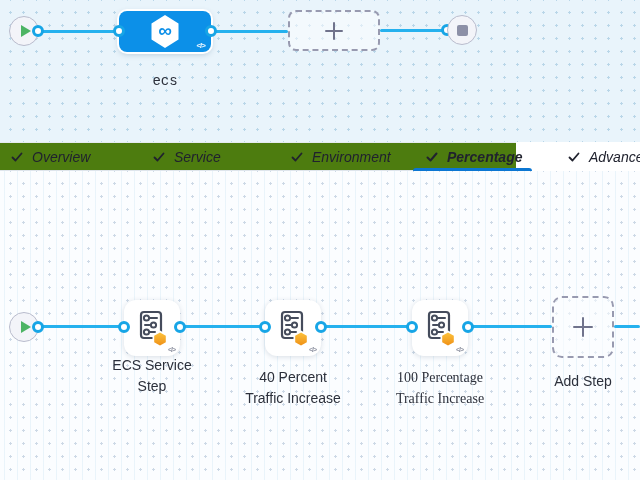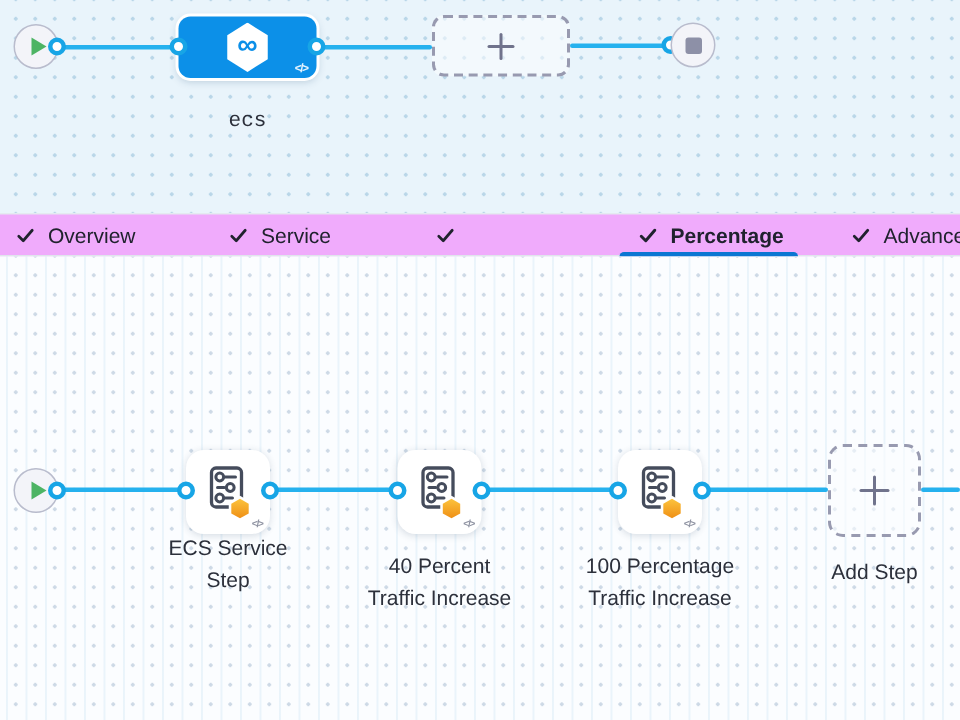--- a/index.html
+++ b/index.html
@@ -76,23 +76,23 @@
   }
 
   
   .node-label {
     position: absolute; text-align: center; font-size: 14px; color: #2c303b;
     line-height: 21px;
   }
 
   
   .tabbar {
-    position: absolute; left: 0; top: 142px; width: 640px; height: 29px;
-    background: #f0abfc;
-    border-top: 1px solid #e4eaf0; border-bottom: 1px solid #dfe5ec;
+    position: absolute; left: 0; top: 142px; width: 516px; height: 29px;
+    background: #4d7c0f;
+    border-top: 1px solid #e4eaf0; border-bottom: 1px solid #dfe5ec; font-style: italic;
   }
   .tab {
     position: absolute; top: 0; height: 27px;
     display: flex; align-items: center; gap: 8px;
     font-size: 14px; color: #20222e; cursor: pointer; white-space: nowrap;
   }
   .tab.active { font-weight: bold; }
   .tab-underline {
     position: absolute; left: 413px; bottom: -1px; width: 119px; height: 3px;
     background: #0b76d2; border-radius: 3px 3px 0 0;
@@ -167,20 +167,21 @@
   <div class="tab" style="left:152px;">
     <svg width="14" height="14" viewBox="0 0 14 14">
         <path d="M2.5 7.5 L5.5 10.5 L11.5 3.5" stroke="#20222e" stroke-width="1.8" fill="none" stroke-linecap="round" stroke-linejoin="round"></path>
       </svg>
     <span>Service</span>
   </div>
   <div class="tab" style="left:290px;">
     <svg width="14" height="14" viewBox="0 0 14 14">
         <path d="M2.5 7.5 L5.5 10.5 L11.5 3.5" stroke="#20222e" stroke-width="1.8" fill="none" stroke-linecap="round" stroke-linejoin="round"></path>
       </svg>
+    <span>Environment</span>
   </div>
   <div class="tab active" style="left:425px;">
     <svg width="14" height="14" viewBox="0 0 14 14">
         <path d="M2.5 7.5 L5.5 10.5 L11.5 3.5" stroke="#20222e" stroke-width="2" fill="none" stroke-linecap="round" stroke-linejoin="round"></path>
       </svg>
     <span>Percentage</span>
   </div>
   <div class="tab" style="left:567px;">
     <svg width="14" height="14" viewBox="0 0 14 14">
         <path d="M2.5 7.5 L5.5 10.5 L11.5 3.5" stroke="#20222e" stroke-width="1.8" fill="none" stroke-linecap="round" stroke-linejoin="round"></path>
@@ -254,21 +255,21 @@
       <circle cx="19.5" cy="17" r="2.6" fill="none" stroke="#454c5c" stroke-width="2"></circle>
       <circle cx="12.5" cy="24" r="2.6" fill="none" stroke="#454c5c" stroke-width="2"></circle>
       <line x1="15.8" y1="24" x2="21" y2="24" stroke="#454c5c" stroke-width="2" stroke-linecap="round"></line>
       <polygon points="26,22.5 33.5,26.75 33.5,35.25 26,39.5 18.5,35.25 18.5,26.75" fill="#ffffff"></polygon>
       <polygon points="26,24.5 31.8,27.75 31.8,34.25 26,37.5 20.2,34.25 20.2,27.75" fill="url(#hexgrad)"></polygon>
     </svg>
     <span class="code-glyph-gray">&lt;/&gt;</span>
   </div>
   <div class="port" style="left:406px; top:150px;"></div>
   <div class="port" style="left:462px; top:150px;"></div>
-  <div class="node-label" style="left:365px; top:196px; width:150px;">
+  <div class="node-label" style="left:365px; top:196px; width:150px;font-family:Liberation Serif, serif;">
     <div>100 Percentage</div>
     <div>Traffic Increase</div>
   </div>
 
   <div class="add-box" style="left:552px; top:125px; width:62px; height:62px; border-radius:10px;">
     <svg width="24" height="24" viewBox="0 0 24 24">
       <line class="plus-glyph" x1="12" y1="3" x2="12" y2="21"></line>
       <line class="plus-glyph" x1="3" y1="12" x2="21" y2="12"></line>
     </svg>
   </div>

